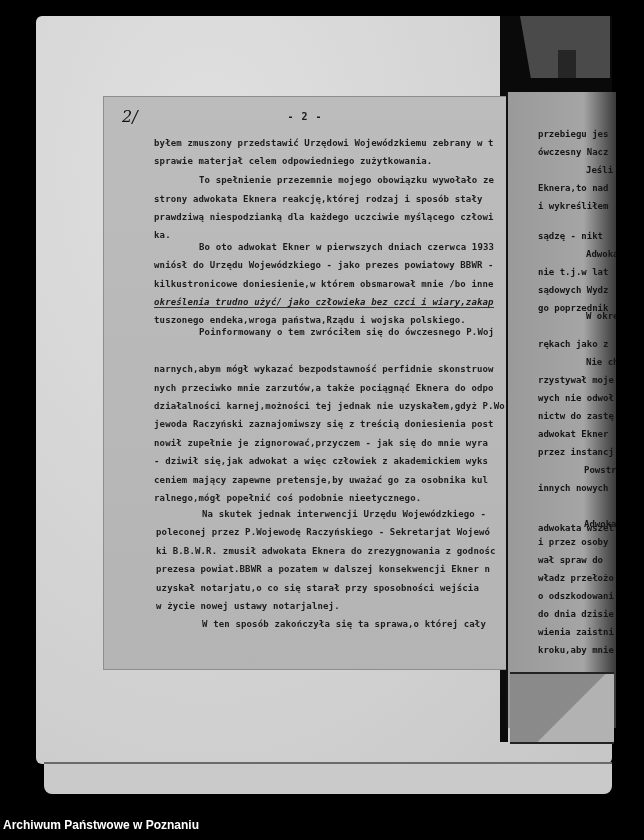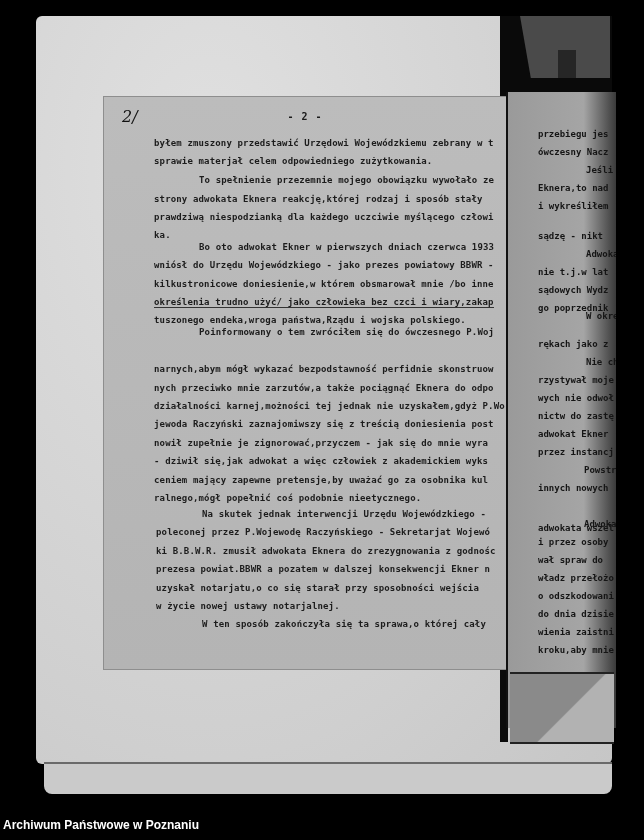--- a/index.html
+++ b/index.html
@@ -50,21 +50,21 @@
     font-size: 10px; font-weight: bold; color: #1a1a1a; letter-spacing: 1px;
   }
   .handwritten {
     position: absolute; left: 18px; top: 10px; font-family: "DejaVu Serif", serif;
     font-style: italic; font-size: 16px; color: #111;
   }
   .line {
     position: absolute; white-space: nowrap; font-size: 9px; font-weight: bold;
     color: #1c1c1c; letter-spacing: 0.15px; line-height: 1;
   }
-  .underline-hand { border-bottom: 1px solid #333; }
+  .underline-hand { border-bottom: 1px solid #333; font-style: italic; }
   .rline {
     position: absolute; white-space: nowrap; font-size: 9px; font-weight: bold; color: #151515; line-height: 1;
   }
   .caption {
     position: absolute; left: 3px; top: 818px; font-family: "Liberation Sans", sans-serif;
     font-weight: bold; font-size: 12px; color: #ffffff;
   }
 </style>
 </head>
 <body>

